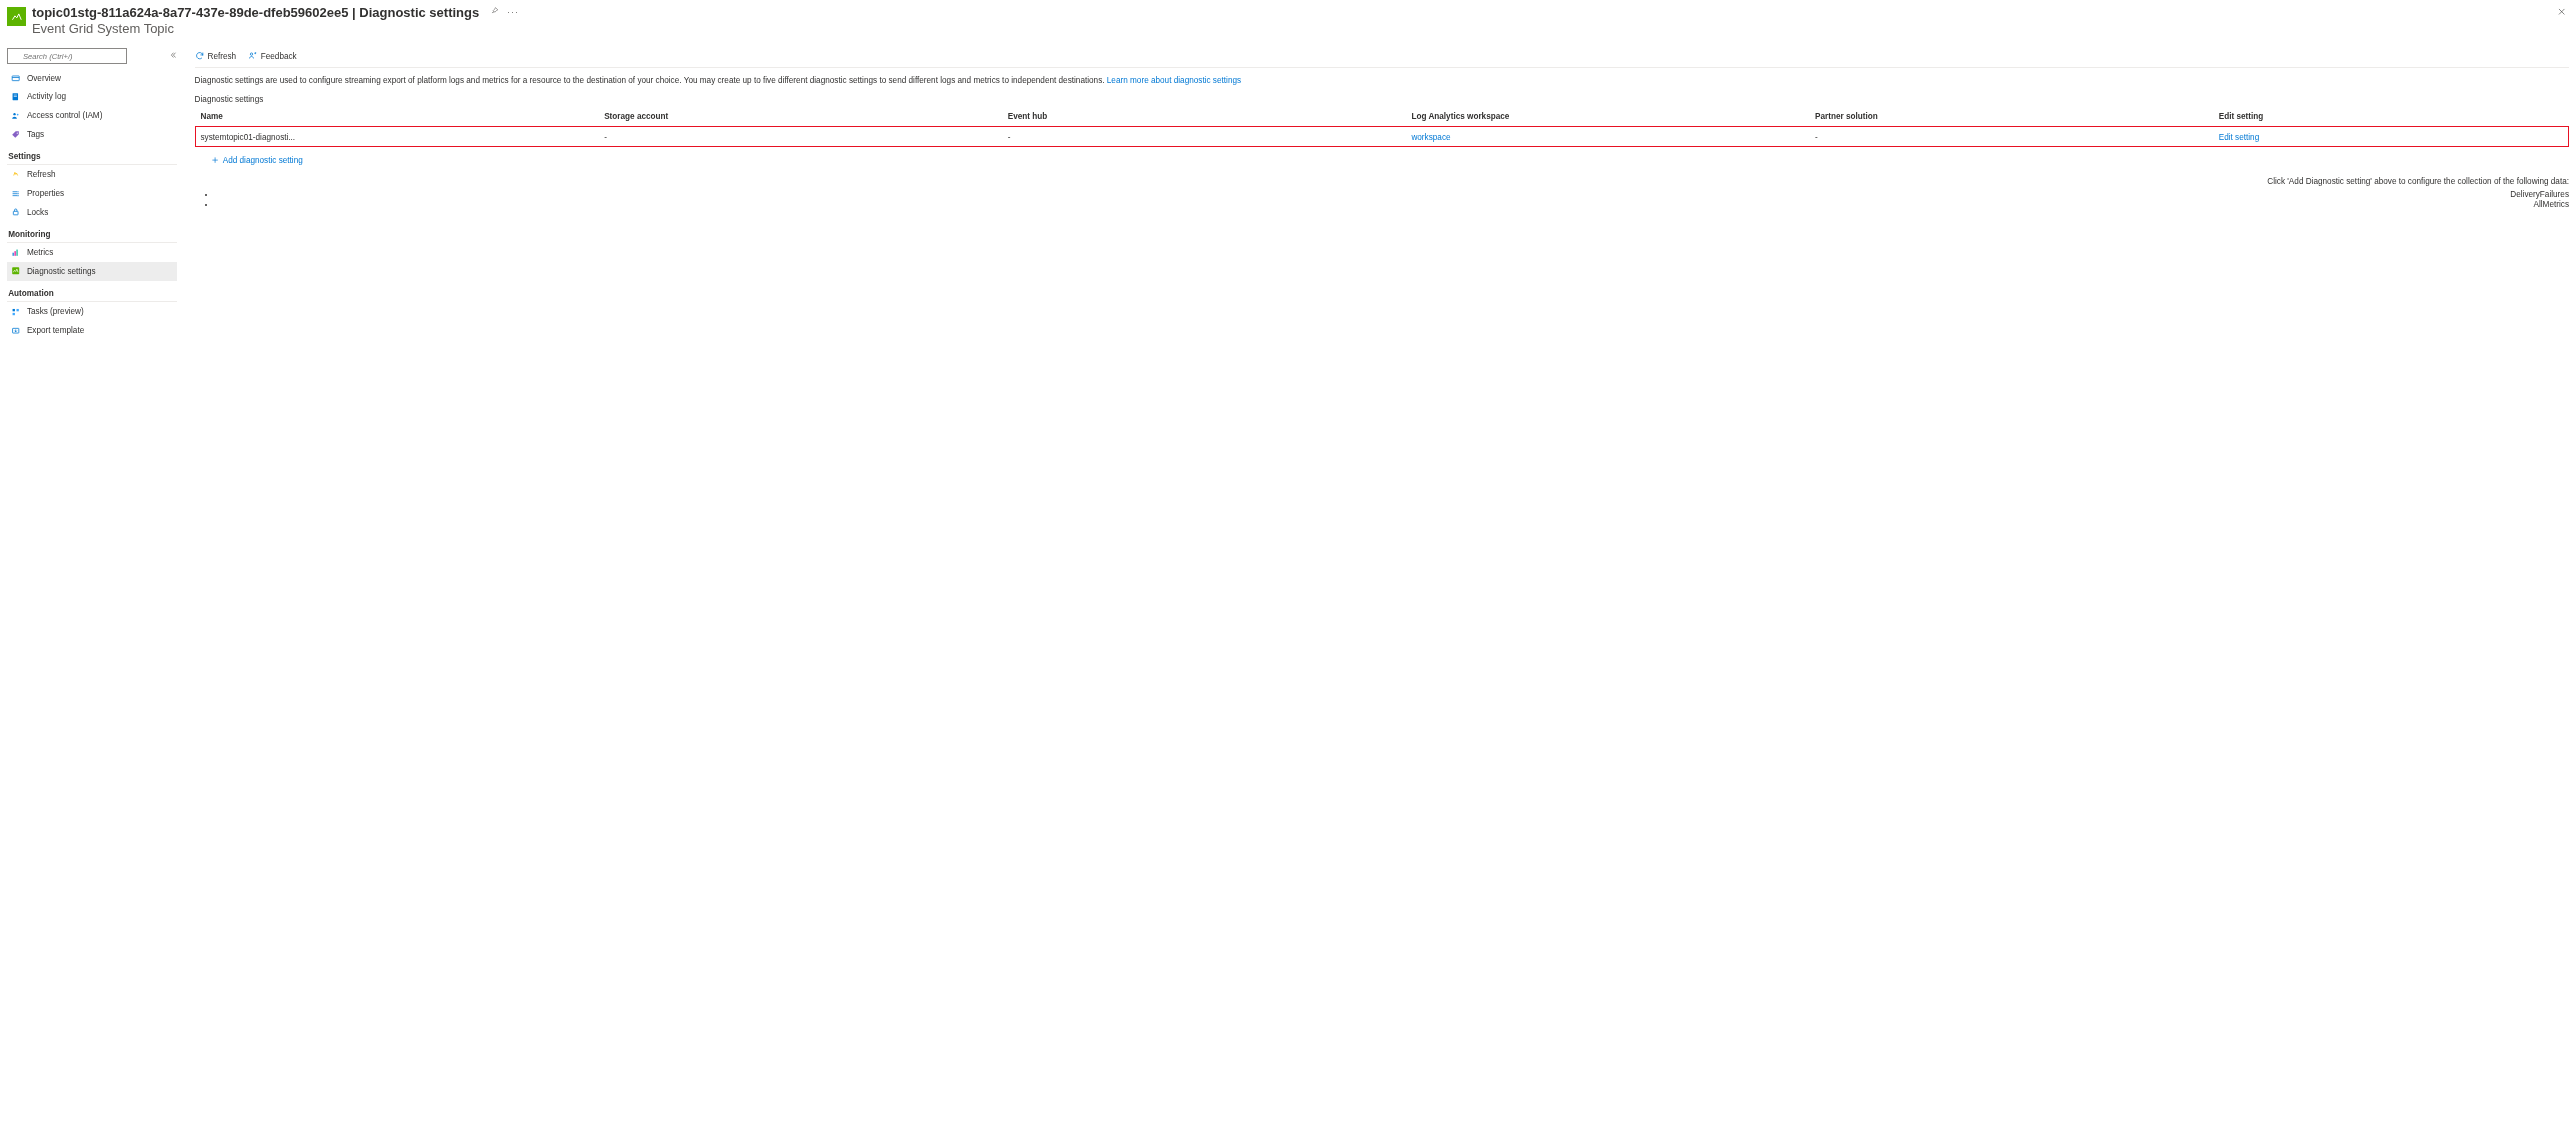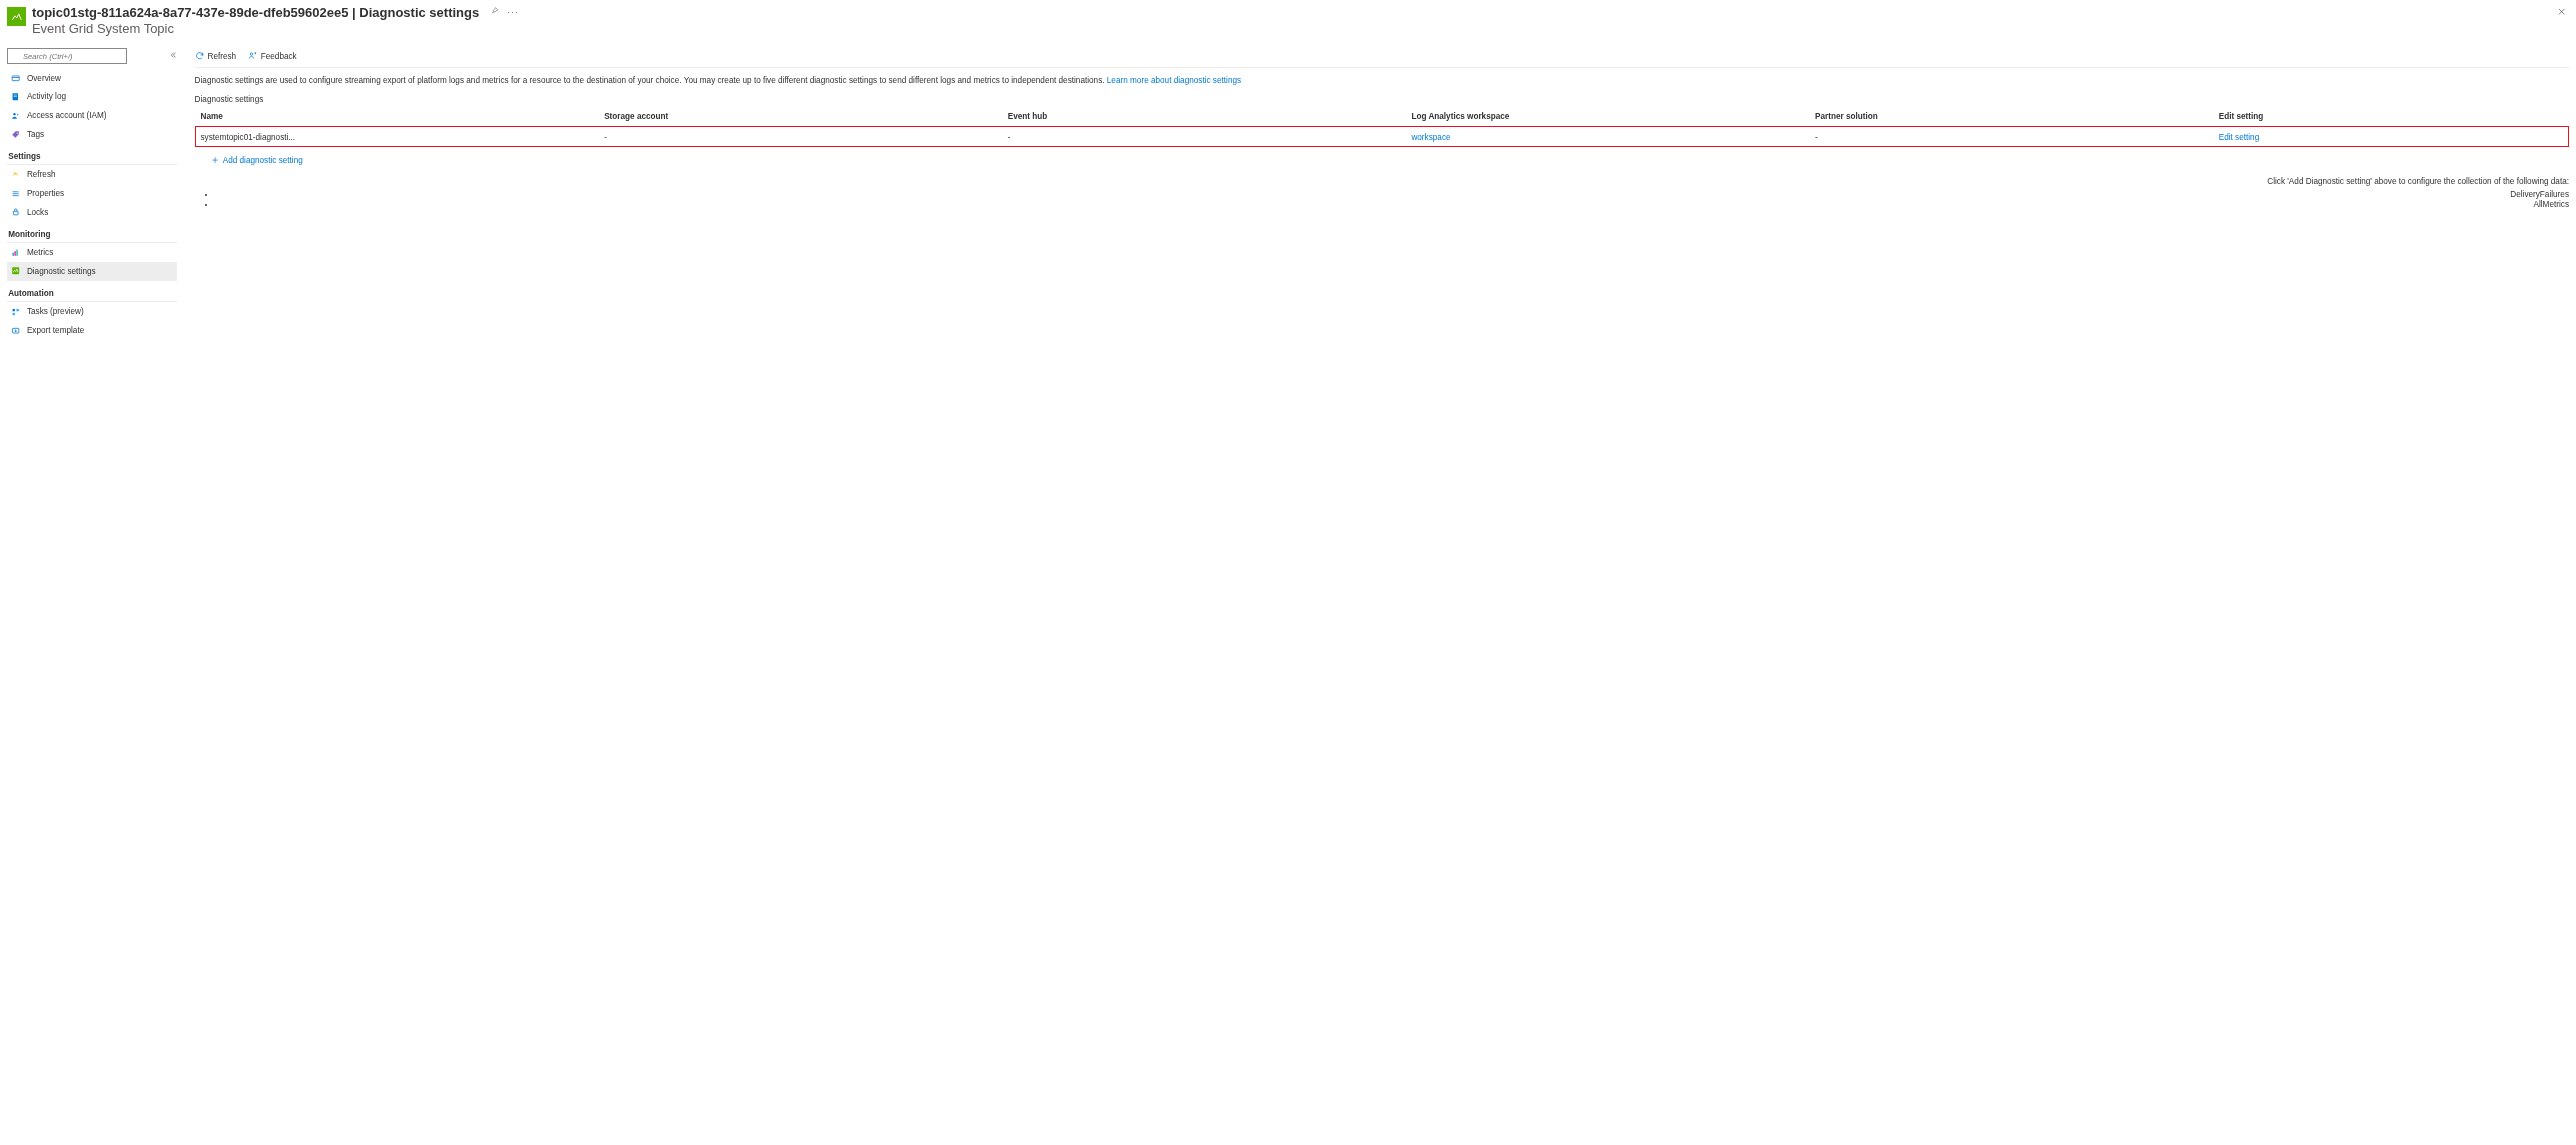--- a/index.html
+++ b/index.html
@@ -159,21 +159,21 @@
           <span class="nav-label">Activity log</span>
         </li>
         <li class="nav-item">
           <span class="nav-icon">
               <svg width="9.4" height="9.4" viewBox="0 0 24 24">
                 <circle cx="9" cy="8" r="3" fill="#0078d4"></circle>
                 <path d="M3 20c0-3 3-5 6-5s6 2 6 5" fill="#0078d4"></path>
                 <circle cx="17" cy="9" r="2.2" fill="#40a9ff"></circle>
               </svg>
             </span>
-          <span class="nav-label">Access account (IAM)</span>
+          <span class="nav-label">Access control (IAM)</span>
         </li>
         <li class="nav-item">
           <span class="nav-icon">
               <svg width="9.4" height="9.4" viewBox="0 0 24 24">
                 <path d="M3 12l9-9h8v8l-9 9z" fill="#8661c5"></path>
                 <circle cx="16" cy="8" r="1.5" fill="#fff"></circle>
               </svg>
             </span>
           <span class="nav-label">Tags</span>
         </li>

